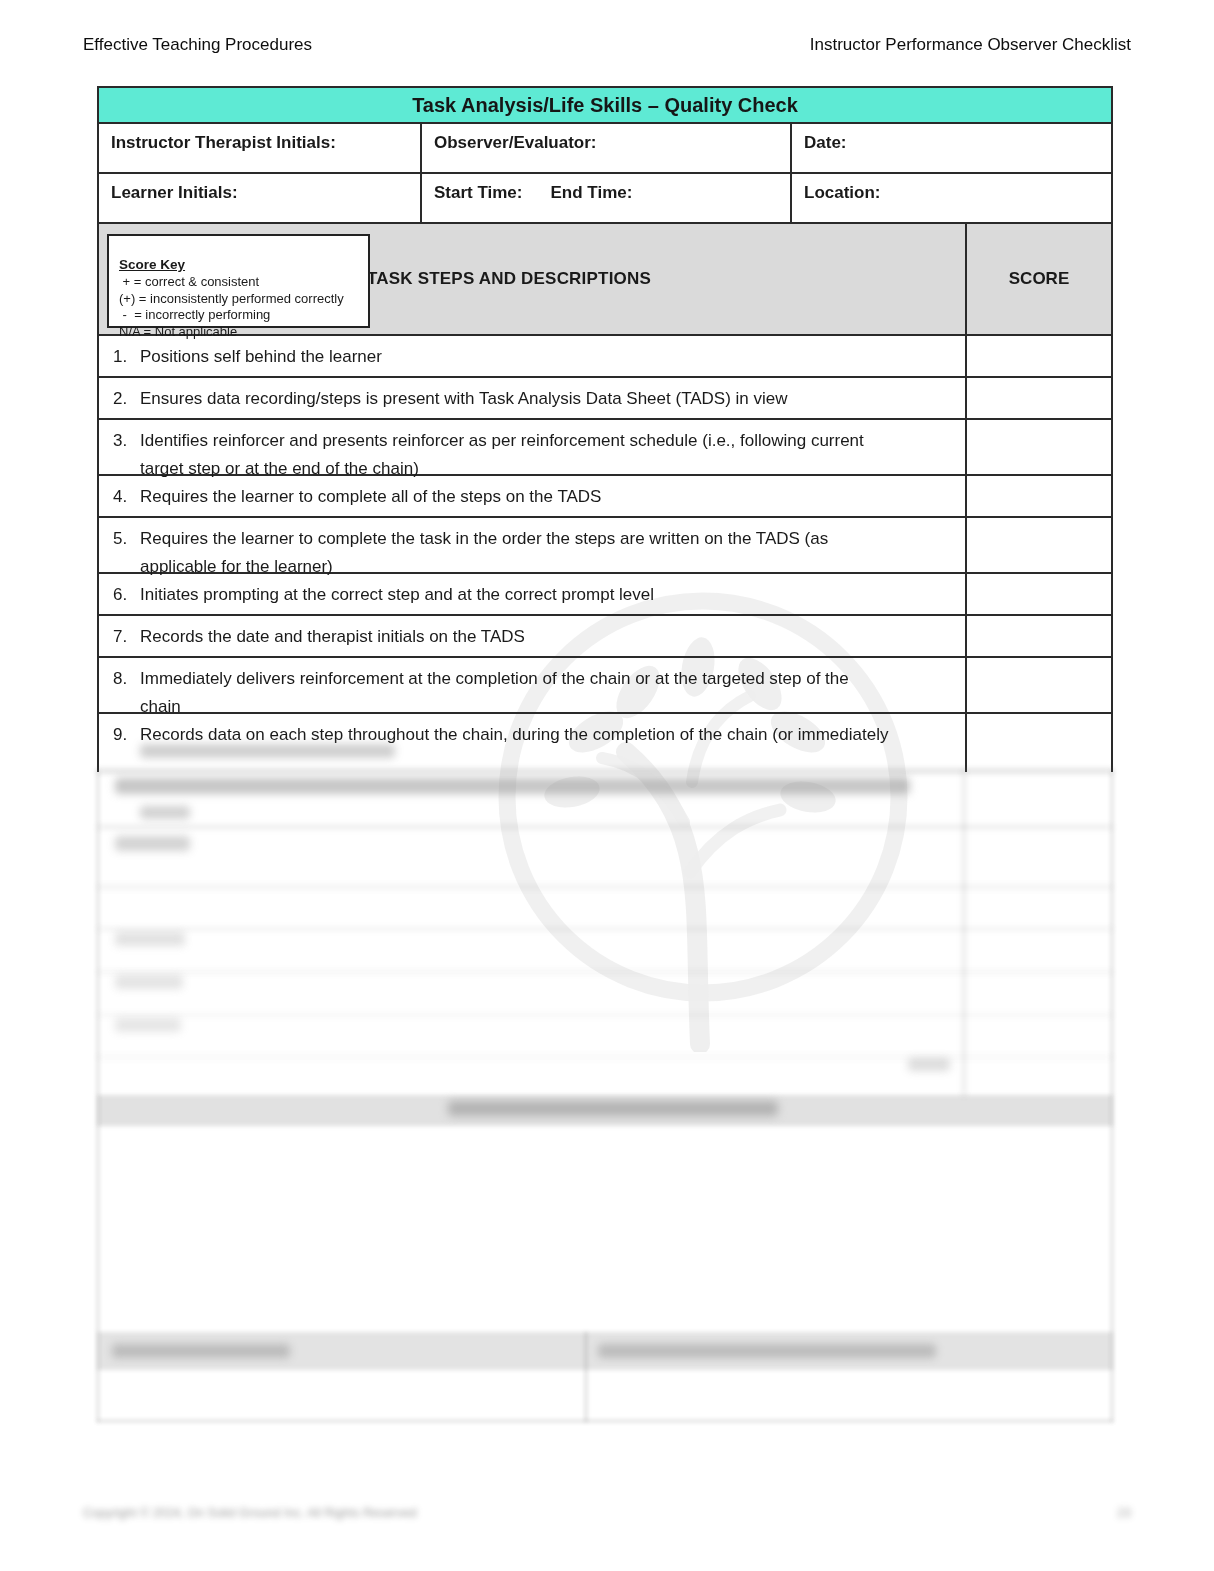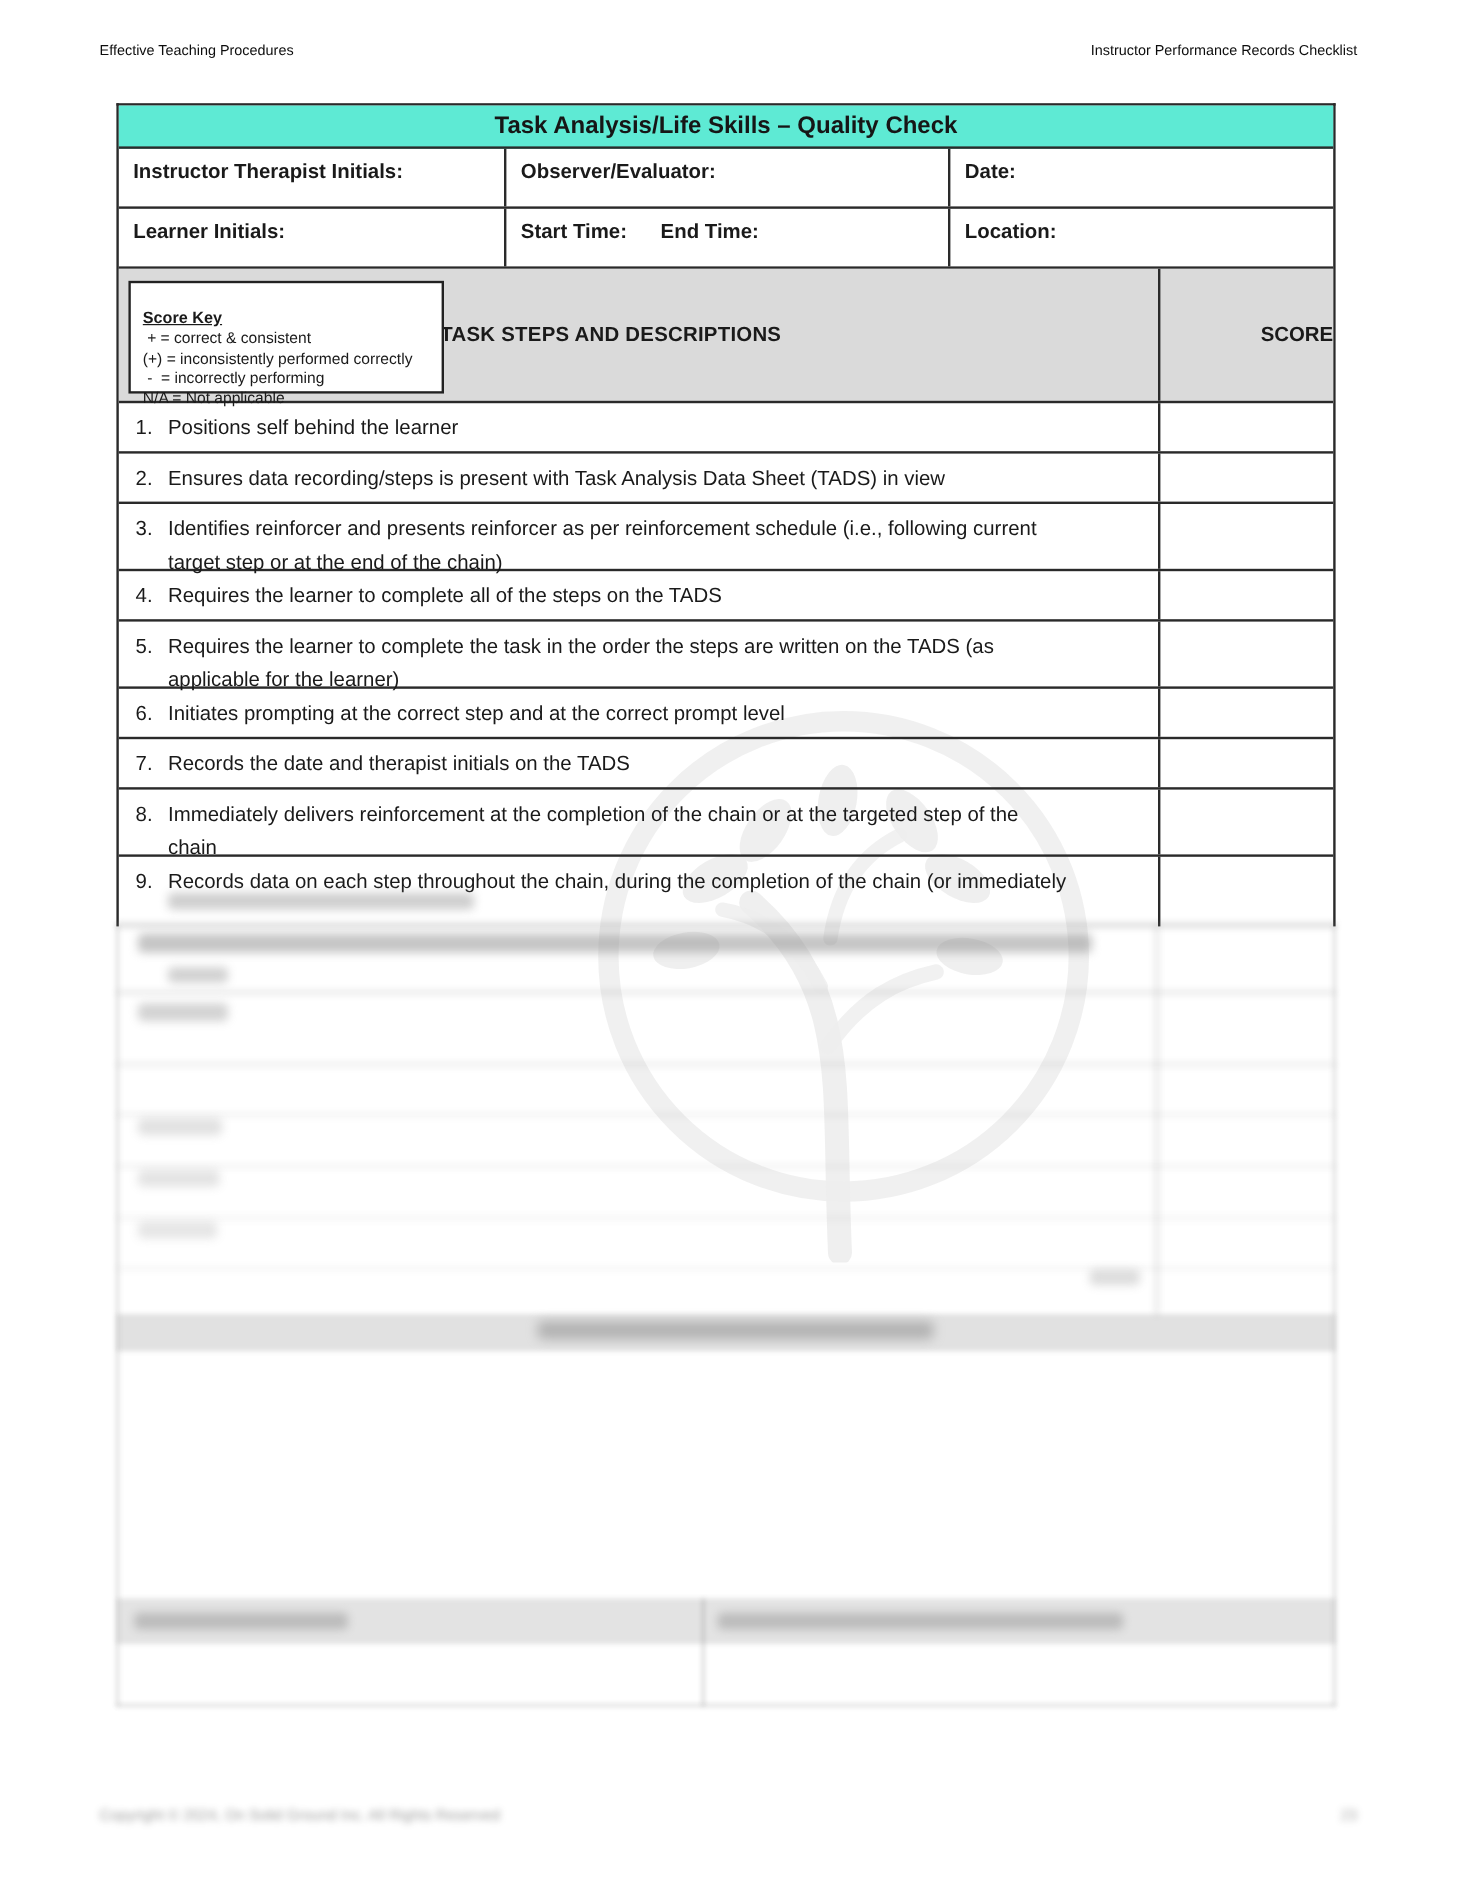--- a/index.html
+++ b/index.html
@@ -1,21 +1,21 @@
 <!DOCTYPE html>
 <html><head>
 <meta charset="utf-8">
 <style>
   * { margin:0; padding:0; box-sizing:border-box; }
   html,body { background:#ffffff; }
   body { font-family:"Liberation Sans", sans-serif; color:#1a1a1a; }
   .sheet { position:relative; width:1214px; height:1571px; margin:0 auto; background:#ffffff; overflow:hidden; }
 
   
-  .pg-head { position:absolute; top:35px; font-size:12px; color:#0d0d0d; }
+  .pg-head { position:absolute; top:35px; font-size:17px; color:#0d0d0d; }
   .pg-head.left { left:83px; }
   .pg-head.right { right:83px; }
 
   
   .wm { position:absolute; left:468px; top:572px; z-index:1; pointer-events:none; }
 
   
   .tbl { position:absolute; left:97px; top:86px; width:1016px; height:686px;
          border:2px solid #2a2a2a; border-bottom:none; z-index:2; }
   .trow { position:absolute; left:0; width:100%; }
@@ -30,21 +30,21 @@
   .icell.c1 { width:323px; border-right:2px solid #2a2a2a; }
   .icell.c2 { width:370px; border-right:2px solid #2a2a2a; }
   .icell.c3 { flex:1; }
   .endtime { display:inline-block; margin-left:28px; }
 
   .head-row { top:136px; height:112px; background:#dadada; border-bottom:2px solid #2a2a2a; }
   .steps-head { position:absolute; left:0; top:0; width:820px; height:100%;
                 display:flex; align-items:center; justify-content:center; }
   .steps-head .t { font-size:17px; font-weight:bold; letter-spacing:0.2px; }
   .score-head { position:absolute; left:866px; top:0; right:0; height:100%;
-                border-left:2px solid #2a2a2a; display:flex; align-items:center; justify-content:flex-end;
+                border-left:2px solid #2a2a2a; display:flex; align-items:center; justify-content:center;
                 font-size:17px; font-weight:bold; }
   .skey { position:absolute; left:8px; top:10px; width:263px; height:94px; background:#ffffff;
           border:2px solid #222; padding:21px 10px 0 10px; }
   .skey .kt { font-size:13.5px; font-weight:bold; text-decoration:underline; margin-bottom:2px; }
   .skey .kl { font-size:13px; line-height:16.5px; white-space:pre; }
 
   .step-row { }
   .step-steps { position:absolute; left:0; top:0; width:866px; height:100%;
                 display:grid; grid-template-columns:27px 1fr; padding:7px 10px 0 14px; column-gap:0; }
   .step-num { font-size:17px; line-height:28px; }
@@ -60,21 +60,21 @@
   .b2 { filter:blur(2px); } .b3 { filter:blur(3px); } .b4 { filter:blur(4px); } .b5 { filter:blur(5px); }
 
   .footer-txt { position:absolute; font-size:12.5px; color:#4a4a4a; z-index:3; }
 </style>
 </head>
 <body>
 
 <div class="sheet">
 
   <div class="pg-head left">Effective Teaching Procedures</div>
-  <div class="pg-head right">Instructor Performance Records Checklist</div>
+  <div class="pg-head right">Instructor Performance Observer Checklist</div>
 
   <svg class="wm" width="470" height="480" viewBox="0 0 470 480">
     <g fill="none" stroke="#ededed" stroke-linecap="round">
       <circle cx="235" cy="225" r="196" stroke-width="17" opacity="0.85"></circle>
       <path d="M232,472 C228,380 232,330 220,280 C210,238 188,206 158,180" stroke-width="20" opacity="0.9"></path>
       <path d="M222,300 C250,260 280,245 312,238" stroke-width="13" opacity="0.8"></path>
       <path d="M216,250 C196,212 168,192 134,186" stroke-width="12" opacity="0.8"></path>
       <path d="M224,210 C230,168 250,140 282,124" stroke-width="12" opacity="0.8"></path>
     </g>
     <g fill="#eeeeee" stroke="none" opacity="0.9">

